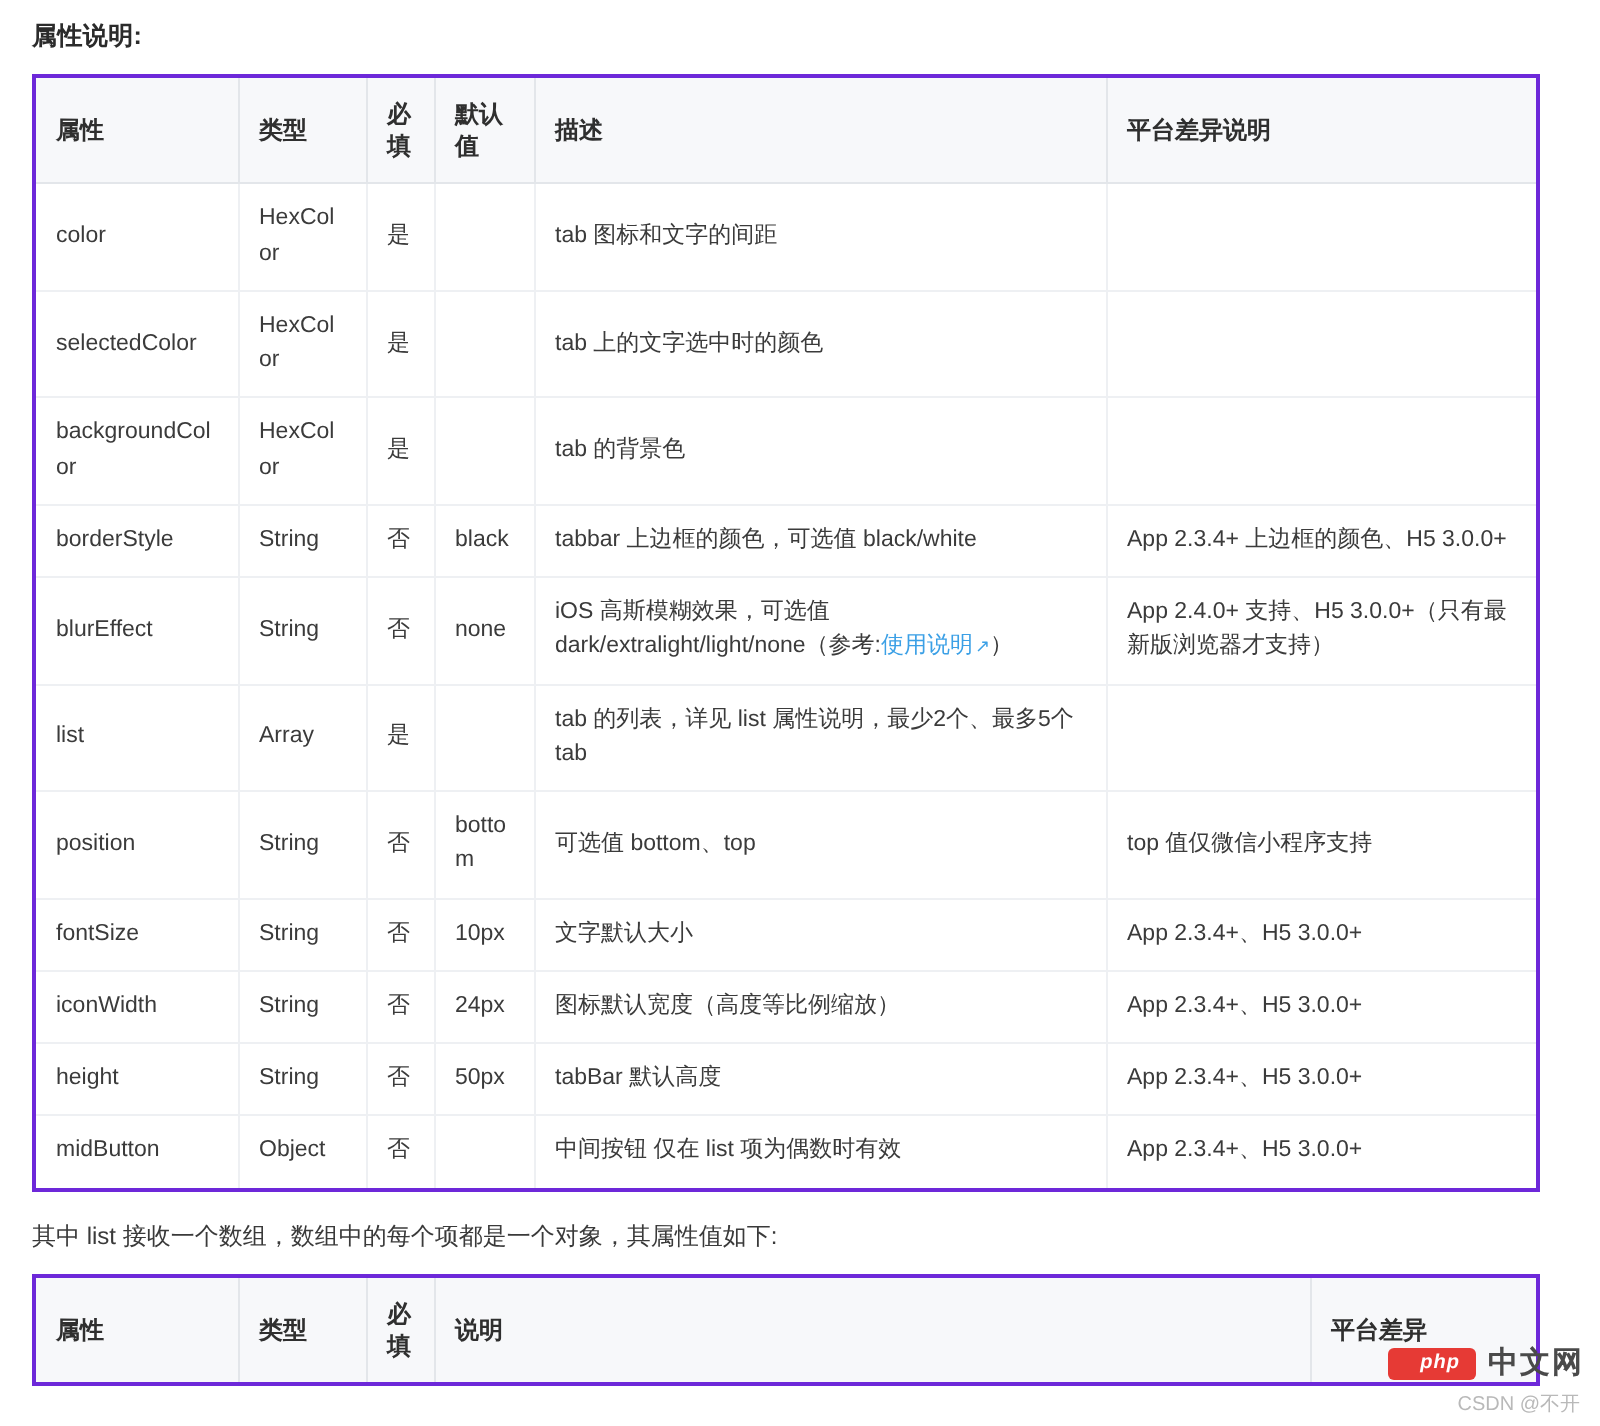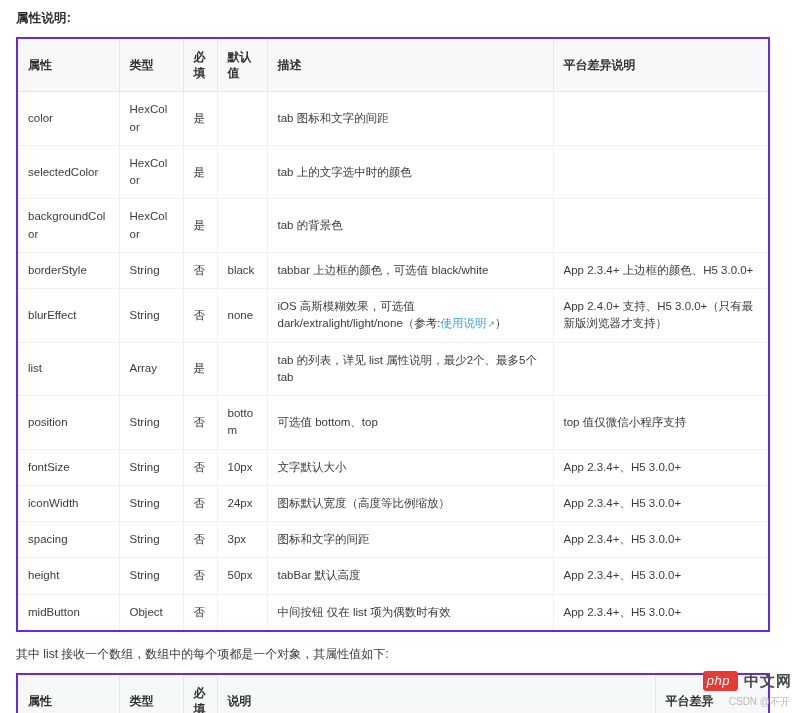--- a/index.html
+++ b/index.html
@@ -94,24 +94,24 @@
     position: absolute;
     right: 8px;
     bottom: 22px;
     display: flex;
     align-items: center;
     gap: 6px;
   }
   .php-badge {
     background: #e63a35;
     color: #ffffff;
-    font-size: 13px;
-    font-weight: normal;
+    font-size: 10px;
+    font-weight: bold;
     font-style: italic;
-    padding: 2px 8px 3px 4px;
+    padding: 2px 8px 3px 16px;
     border-radius: 3px;
     letter-spacing: 0.5px;
   }
   .cn-text {
     font-size: 15px;
     font-weight: bold;
     color: #4a4a4a;
     letter-spacing: 1px;
   }
   .csdn {
@@ -215,28 +215,20 @@
       </tr>
       <tr>
         <td>iconWidth</td>
         <td>String</td>
         <td>否</td>
         <td>24px</td>
         <td>图标默认宽度（高度等比例缩放）</td>
         <td>App 2.3.4+、H5 3.0.0+</td>
       </tr>
       <tr>
-        <td>spacing</td>
-        <td>String</td>
-        <td>否</td>
-        <td>3px</td>
-        <td>图标和文字的间距</td>
-        <td>App 2.3.4+、H5 3.0.0+</td>
-      </tr>
-      <tr>
         <td>height</td>
         <td>String</td>
         <td>否</td>
         <td>50px</td>
         <td>tabBar 默认高度</td>
         <td>App 2.3.4+、H5 3.0.0+</td>
       </tr>
       <tr>
         <td>midButton</td>
         <td>Object</td>

